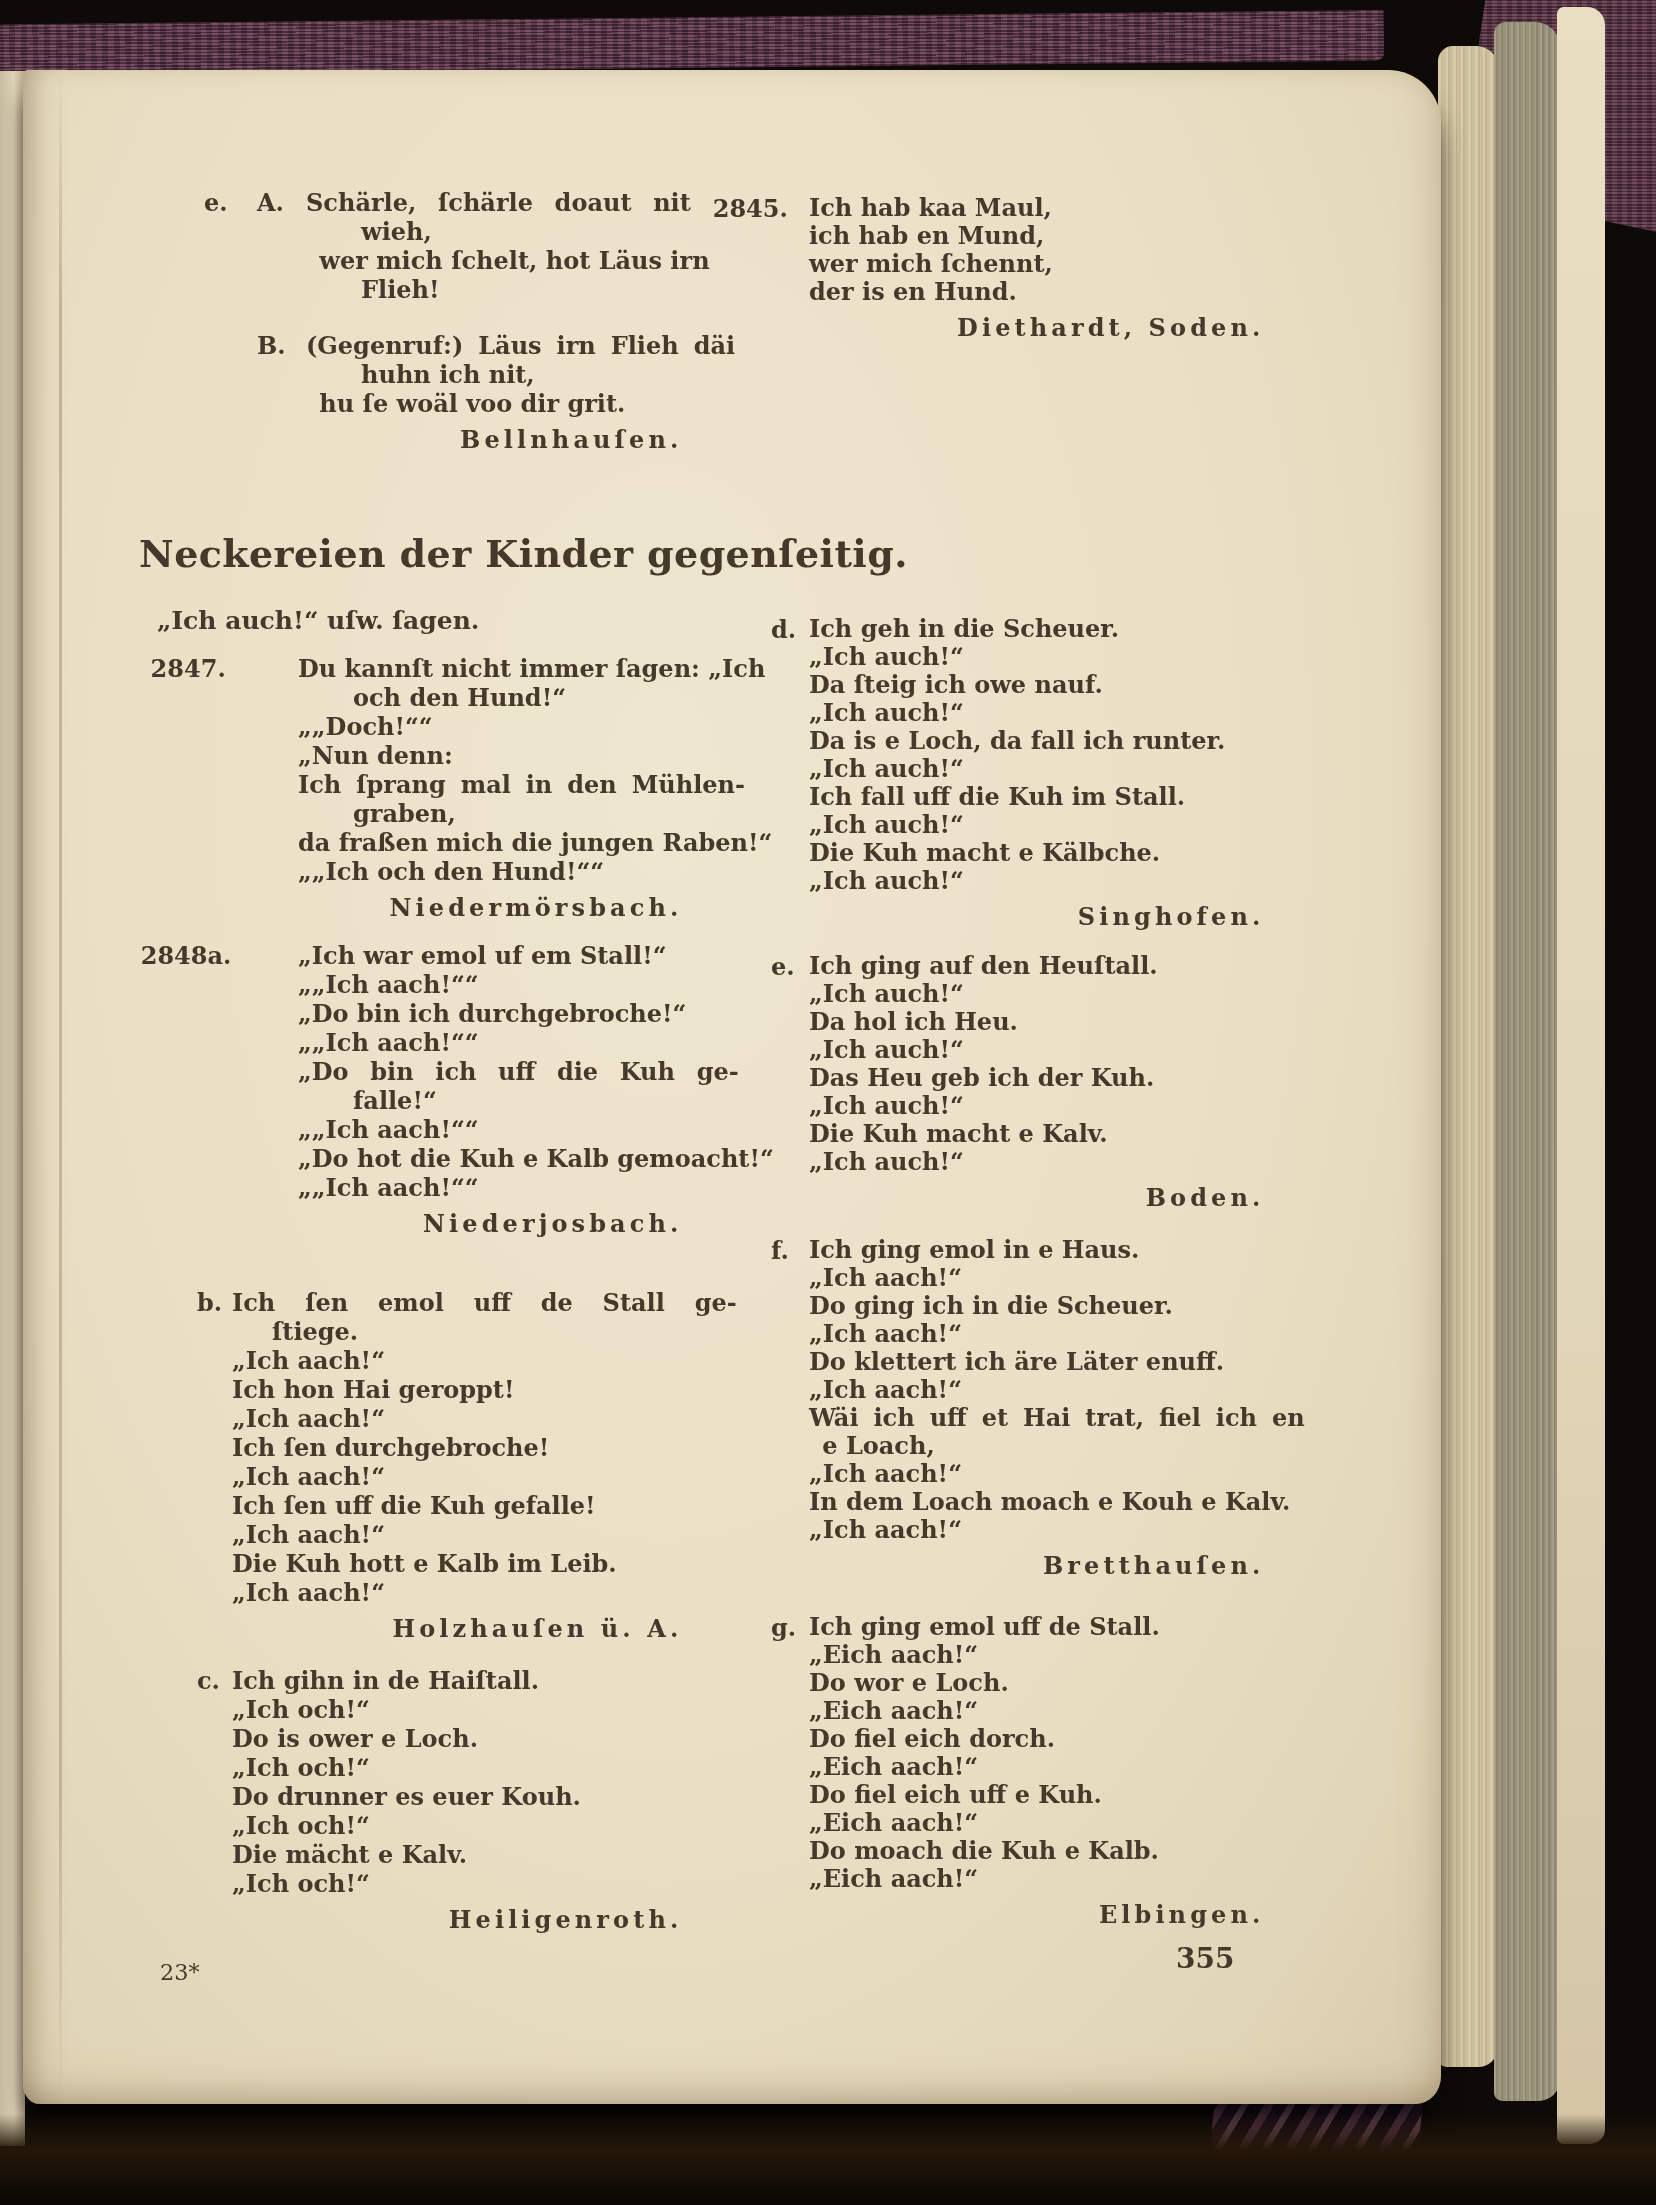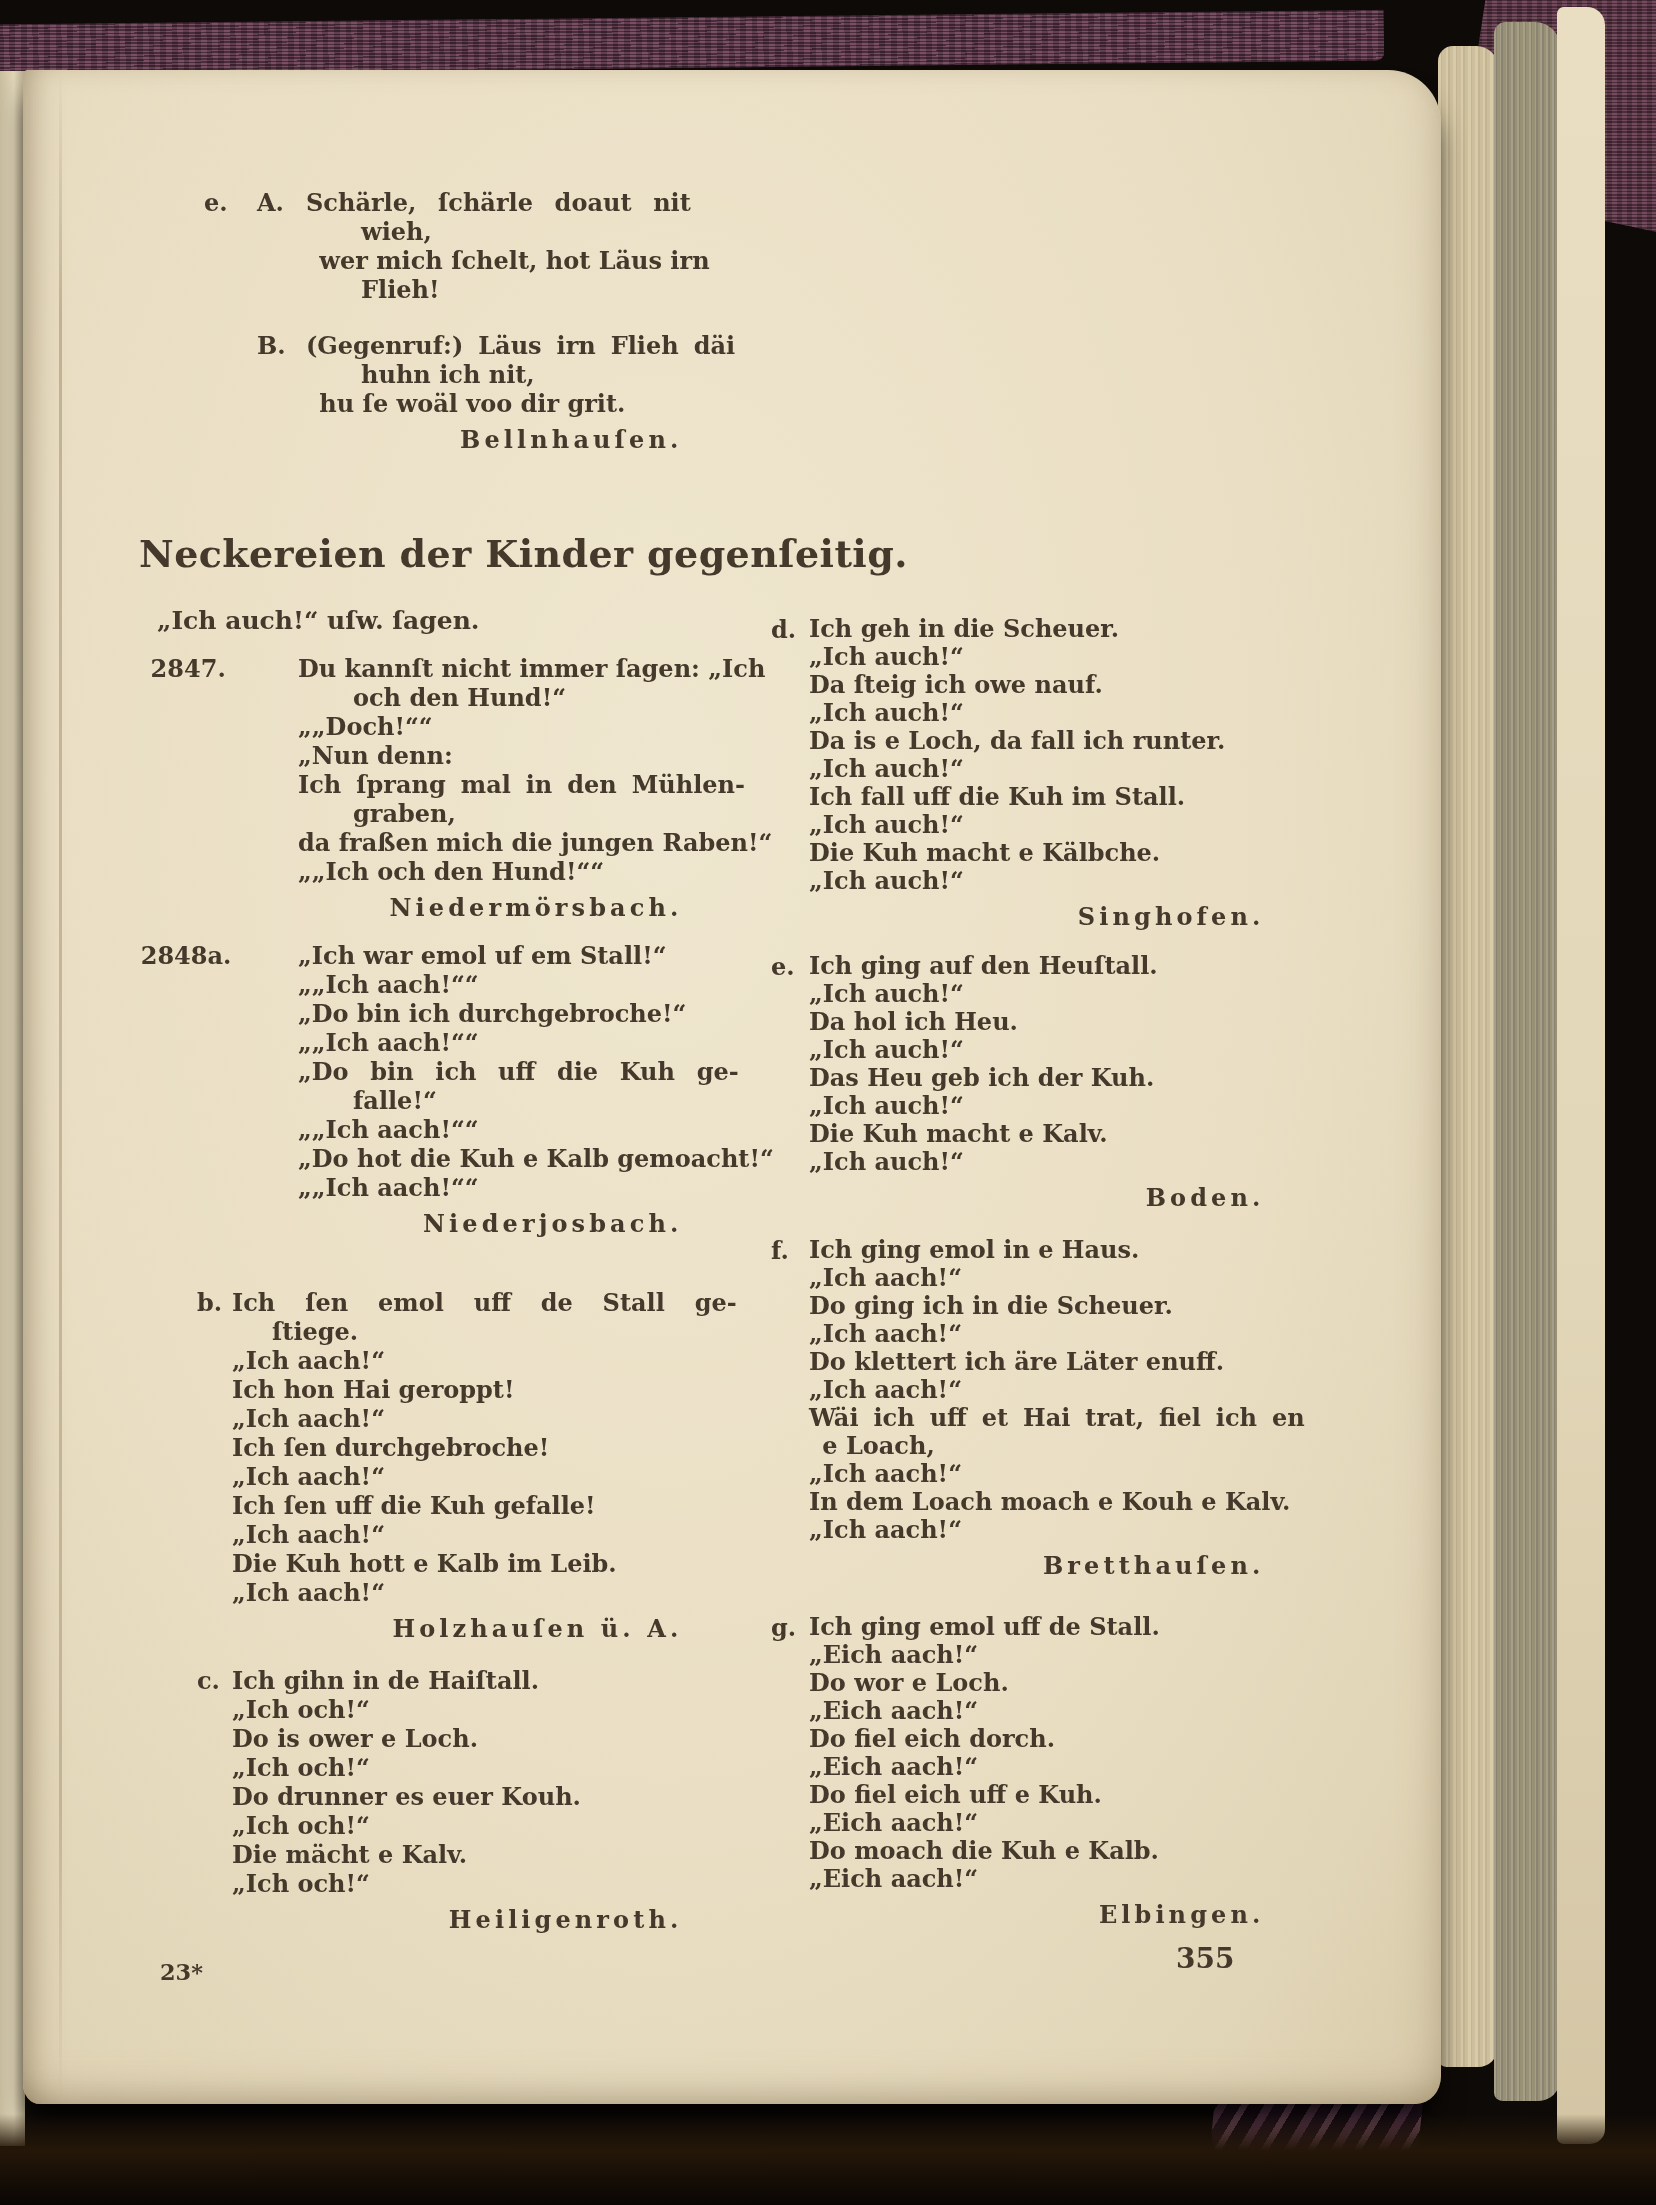--- a/index.html
+++ b/index.html
@@ -114,21 +114,21 @@
   }
   .vright{position:absolute;right:5px;letter-spacing:3.3px;}
   .heading{
     position:absolute;left:116px;top:461px;width:1085px;
     text-align:left;font-size:38px;font-weight:bold;letter-spacing:0.4px;
   }
   .subheading{
     position:absolute;left:134px;top:536px;font-size:25px;font-weight:bold;
   }
   .footer-left{
-    position:absolute;left:137px;top:1889px;font-size:22.4px;font-weight:bold;
+    position:absolute;left:137px;top:1889px;font-size:22.4px;font-weight:normal;
   }
   .page-number{
     position:absolute;left:1153px;top:1872px;font-size:28px;font-weight:bold;
   }
 </style>
 </head>
 <body>
 
 <div class="headband"></div>
 <div class="cloth-tr"></div>
@@ -149,20 +149,28 @@
       <div class="vline ind3"><span>wieh,</span></div>
       <div class="vline ind1"><span>wer mich ſchelt, hot Läus irn</span></div>
       <div class="vline ind3"><span>Flieh!</span></div>
     </div>
   <div id="blk-B" class="vblock col-left pad-eab" style="top:261px">
       <span class="vletter">B.</span>
       <div class="vline j1"><span>(Gegenruf:) Läus irn Flieh däi</span></div>
       <div class="vline ind3"><span>huhn ich nit,</span></div>
       <div class="vline ind1"><span>hu ſe woäl voo dir grit.</span></div>
       <div class="vattr">Bellnhauſen.</div>
+    </div>
+  <div id="blk-2845" class="vblock col-right pad-num-r" style="top:124px">
+      <span class="vnum">2845.</span>
+      <div class="vline"><span>Ich hab kaa Maul,</span></div>
+      <div class="vline"><span>ich hab en Mund,</span></div>
+      <div class="vline"><span>wer mich ſchennt,</span></div>
+      <div class="vline"><span>der is en Hund.</span></div>
+      <div class="vattr">Diethardt, Soden.</div>
     </div>
 
   <div class="heading">Neckereien der Kinder gegenſeitig.</div>
   <div class="subheading">„Ich auch!“ uſw. ſagen.</div>
 
   <div id="blk-2847" class="vblock col-left pad-num" style="top:584px">
       <span class="vnum">2847.</span>
       <div class="vline"><span>Du kannſt nicht immer ſagen: „Ich</span></div>
       <div class="vline ind3"><span>och den Hund!“</span></div>
       <div class="vline"><span>„„Doch!““</span></div>

